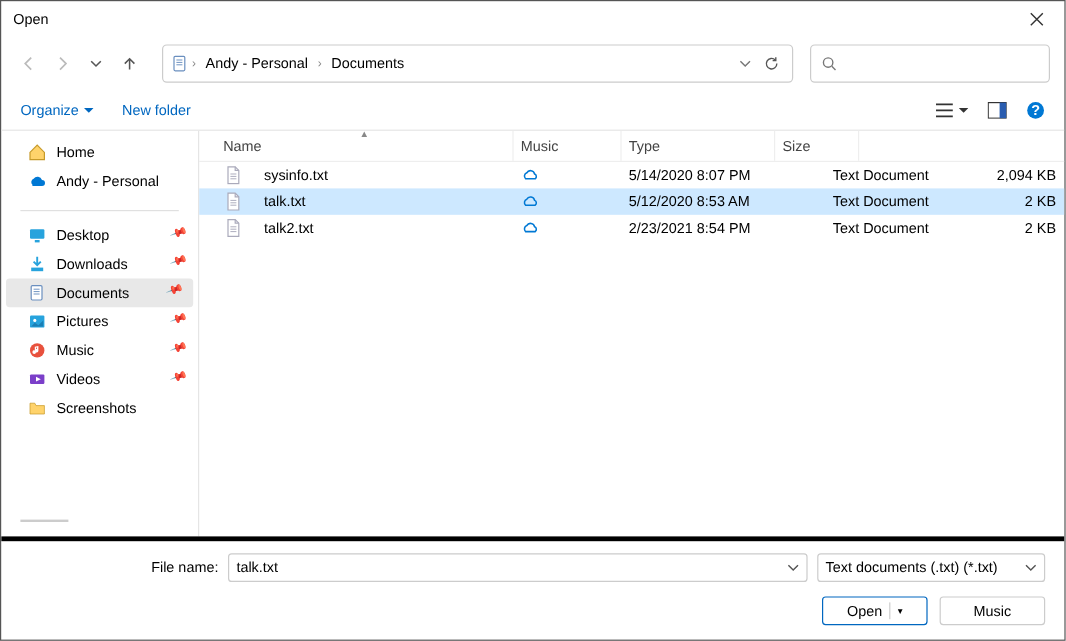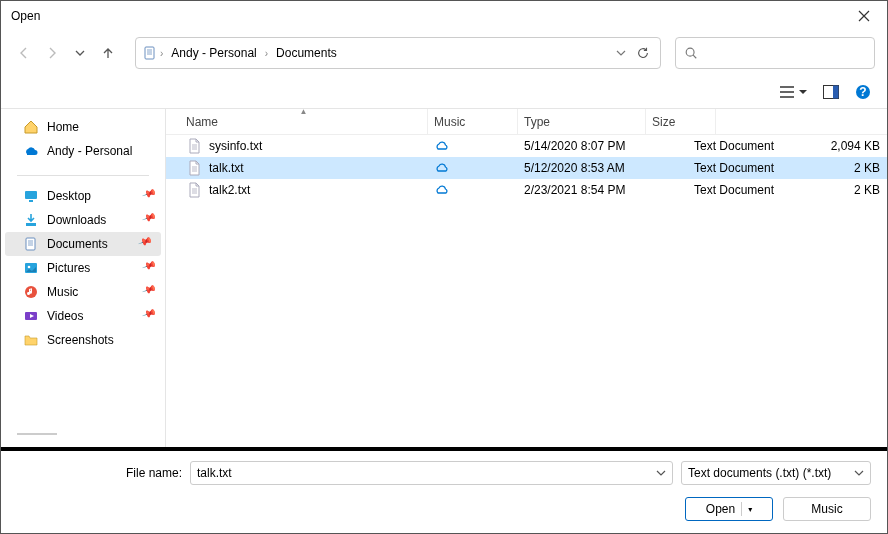--- a/index.html
+++ b/index.html
@@ -42,21 +42,21 @@
 .headers div { border-right:1px solid #eee; height:100%; display:flex; align-items:center; padding-left:6px; }
 .col-name { width:248px; position:relative; }
 .col-status { width:90px; }
 .col-date { width:170px; }
 .col-type { width:128px; }
 .col-size { width:70px; justify-content:flex-start; }
 .sort-ind { position:absolute; left:50%; top:-2px; transform:translateX(-50%); font-size:8px; color:#888; }
 
 .row { height:22px; display:flex; align-items:center; padding-left:14px; }
 .row.selected { background:#cde8ff; }
-.row .c-name { width:248px; display:flex; align-items:center; gap:7px; padding-left:6px; }
+.row .c-name { width:248px; display:flex; align-items:center; gap:18px; padding-left:6px; }
 .row .c-status { width:90px; display:flex; align-items:center; padding-left:6px; }
 .row .c-date { width:170px; padding-left:6px; }
 .row .c-type { width:128px; padding-left:6px; }
 .row .c-size { width:70px; text-align:right; padding-right:6px; }
 
 .bottom { border-top:4px solid #000000; padding:10px 16px 12px 16px; }
 .fn-row { display:flex; align-items:center; gap:8px; padding-left:100px; }
 .fn-label { width:65px; text-align:right; }
 .fn-input { flex:1; height:24px; border:1px solid #ccc; border-radius:3px; padding:0 6px; display:flex; align-items:center; justify-content:space-between; }
 .fn-input input { border:none; outline:none; flex:1; font-size:12px; }
@@ -131,20 +131,29 @@
     <span>
         <svg width="14" height="14" viewBox="0 0 16 16">
           <circle cx="7" cy="7" r="4.5" stroke="#777" stroke-width="1.3" fill="none"></circle>
           <path d="M10.5 10.5 L14 14" stroke="#777" stroke-width="1.3"></path>
         </svg>
       </span>
   </div>
 </div>
 
 <div class="toolbar">
+  <div class="left">
+    <span class="organize">
+        <span>Organize</span> 
+        <svg width="8" height="8" viewBox="0 0 8 8">
+          <path d="M0 2 L4 6 L8 2Z" fill="#0067c0"></path>
+        </svg>
+      </span>
+    <span class="newfolder">New folder</span>
+  </div>
   <div class="right">
     <span style="display:flex;align-items:center;gap:4px;">
       <svg width="16" height="14" viewBox="0 0 16 14">
           <path d="M1 2h14M1 7h14M1 12h14" stroke="#333" stroke-width="1.5"></path>
         </svg>
       <svg width="8" height="8" viewBox="0 0 8 8">
           <path d="M0 2 L4 6 L8 2Z" fill="#333"></path>
         </svg>
     </span>
     <span>

